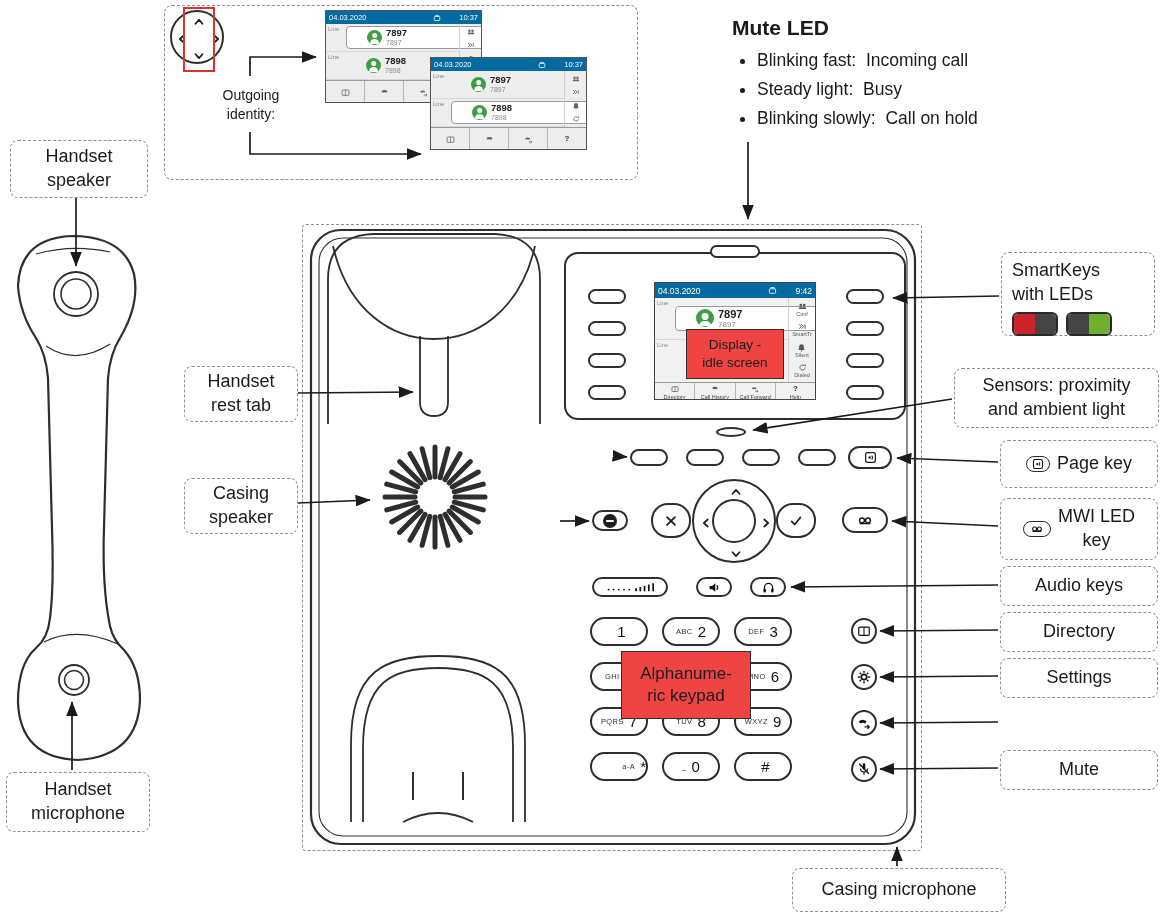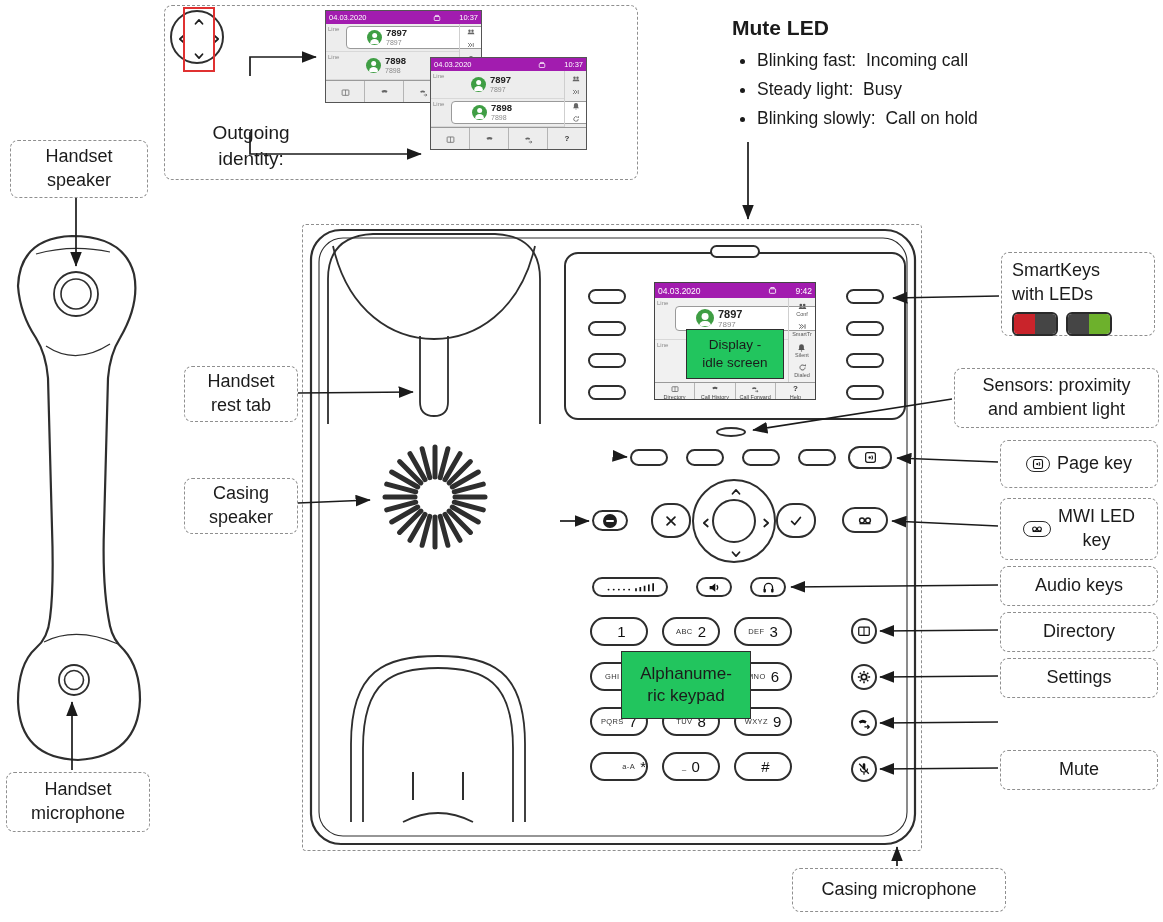--- a/index.html
+++ b/index.html
@@ -3,39 +3,39 @@
 <meta charset="utf-8">
 <style>
   html,body{margin:0;padding:0;background:#fff;}
   #canvas{position:relative;width:1163px;height:922px;background:#fff;overflow:hidden;
           font-family:"Liberation Sans","DejaVu Sans",sans-serif;color:#1b1b1b;}
   .abs{position:absolute;}
   .dashed{border:1.6px dashed #8f8f8f;border-radius:8px;}
   .callout{display:flex;align-items:center;justify-content:center;text-align:center;
            white-space:pre-line;font-size:18px;line-height:1.32;color:#1b1b1b;}
   .plain-label{display:flex;align-items:center;justify-content:center;text-align:center;
-           white-space:pre-line;font-size:19px;line-height:1.35;color:#1b1b1b;margin-top:41px;}
-  .solidbox{background:#22c55e;border:1.4px solid #2e2e2e;z-index:6;}
+           white-space:pre-line;font-size:14px;line-height:1.35;color:#1b1b1b;}
+  .solidbox{background:#ef4444;border:1.4px solid #2e2e2e;z-index:6;}
   
   .pill{position:absolute;border:2px solid #2e2e2e;border-radius:999px;background:#fff;
         display:flex;align-items:center;justify-content:center;z-index:3;box-sizing:border-box;}
   .sidekey{position:absolute;width:38px;height:15px;border:2px solid #2e2e2e;border-radius:8px;
         background:#fff;z-index:3;box-sizing:border-box;}
   .roundkey{position:absolute;width:26px;height:26px;border:2px solid #2e2e2e;border-radius:50%;
         background:#fff;display:flex;align-items:center;justify-content:center;z-index:3;box-sizing:border-box;color:#111;}
   .kp{width:58px;height:29px;gap:5px;}
   .kl{font-size:7.5px;color:#333;letter-spacing:.4px;}
   .kd{font-size:15px;color:#111;}
   .fkey{width:38px;height:17px;}
   .navring{position:absolute;border:2px solid #2e2e2e;border-radius:50%;background:#fff;box-sizing:border-box;z-index:3;}
   .dnd-dot{width:14px;height:14px;border-radius:50%;background:#1e1e1e;position:relative;}
   .dnd-dot::after{content:"";position:absolute;left:3px;right:3px;top:6px;height:2.5px;background:#fff;border-radius:1px;}
   
   .scr{position:absolute;border:1.5px solid #555;background:#ededed;overflow:hidden;box-sizing:border-box;}
-  .scr-head{background:#a21caf;color:#fff;display:flex;align-items:center;justify-content:space-between;padding:0 3px;}
+  .scr-head{background:#0369a1;color:#fff;display:flex;align-items:center;justify-content:space-between;padding:0 3px;}
   .scr-head .tgrp{display:flex;align-items:center;gap:18px;}
   .mockhead{height:13px;font-size:7.5px;}
   .mainhead{height:15px;font-size:8.5px;}
   .scr-mid{position:relative;}
   .rows{position:absolute;left:0;top:0;}
   .srow{position:relative;border-bottom:1px solid #d8d8d8;display:flex;align-items:center;padding-left:20px;box-sizing:border-box;}
   .line-lab{position:absolute;left:2px;top:2px;font-size:6px;color:#8a8a8a;}
   .idbox{display:flex;align-items:center;gap:4px;padding:1px 20px;}
   .idbox.sel{background:#fff;border:1px solid #9a9a9a;border-radius:4px;min-width:98px;}
   .numcol{display:flex;flex-direction:column;line-height:1.15;}

